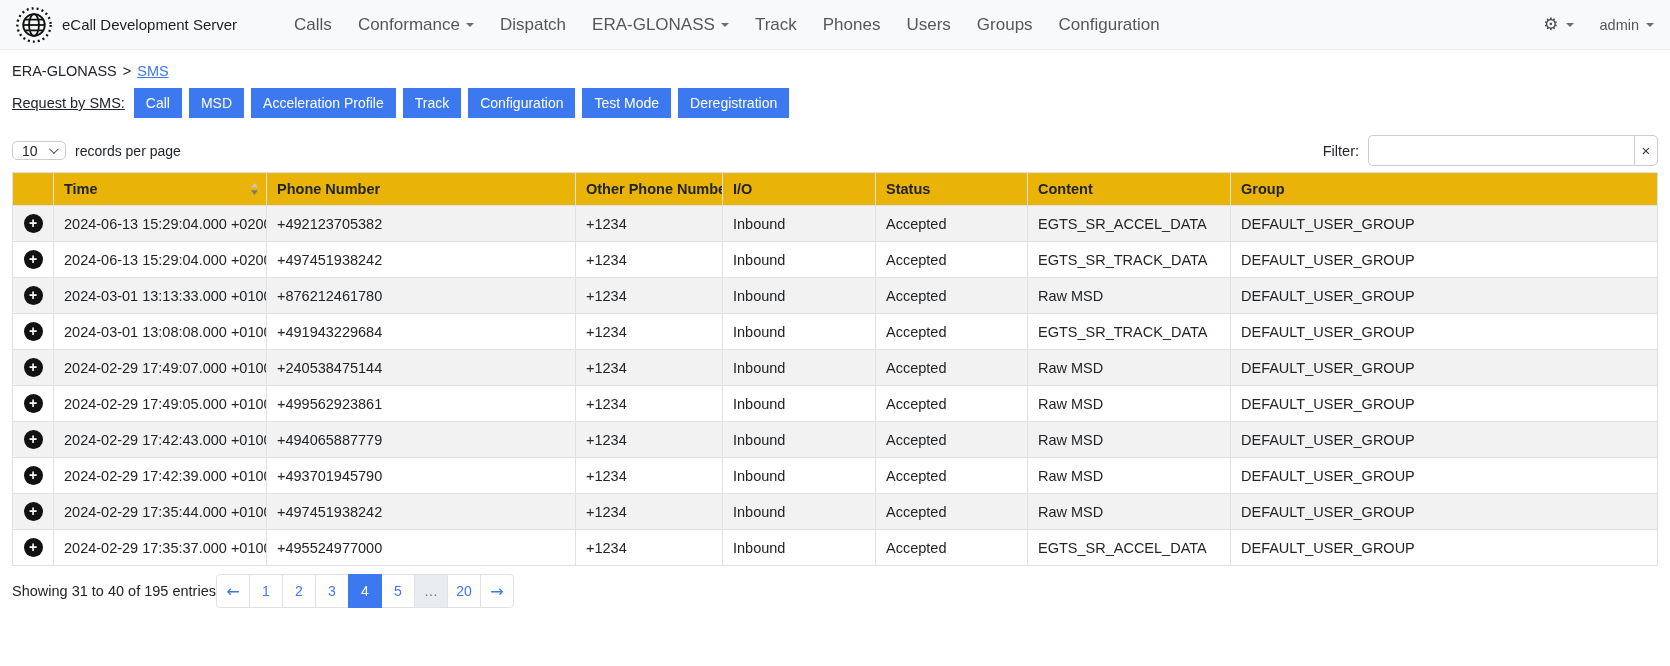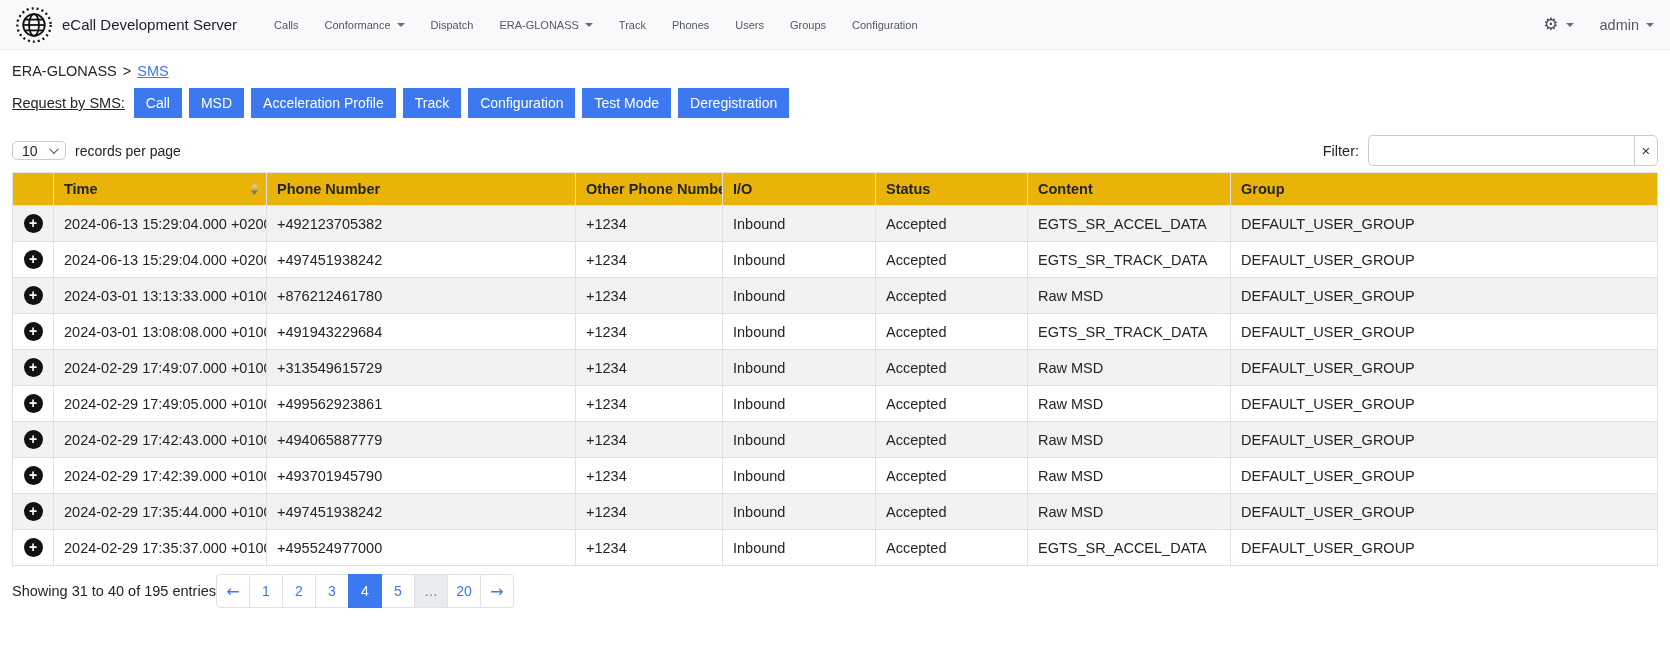--- a/index.html
+++ b/index.html
@@ -1,24 +1,24 @@
 <!DOCTYPE html>
 <html style="--primary: #3c78f0; --navbar_bg: #f8f9fa; --border: #dee2e6; --stripe: #f2f2f2; --text: #212529; --muted: #54585e; --ellipsis_bg: #e9ecef;"><head>
 <meta charset="utf-8">
 <style>
   * { box-sizing: border-box; margin: 0; padding: 0; }
   html, body { width: 1670px; height: 666px; background: #fff; font-family: "Liberation Sans", "DejaVu Sans", sans-serif; color: var(--text, #212529); font-size: 14px; }
 
   
   .navbar { display: flex; align-items: center; height: 50px; background: var(--navbar_bg, #f8f9fa); border-bottom: 1px solid #ececee; padding: 0 16px; }
-  .brand-wrap { display: flex; align-items: center; gap: 10px; margin-right: 24px; }
+  .brand-wrap { display: flex; align-items: center; gap: 10px; margin-right: 44px; }
   .logo { width: 36px; height: 36px; display: inline-flex; }
   .brand { font-size: 15px; color: #1c2025; white-space: nowrap; }
   .nav-items { list-style: none; display: flex; align-items: center; }
-  .nav-item { display: flex; align-items: center; gap: 6px; padding: 8px 13px; color: var(--muted, #54585e); font-size: 11px; cursor: pointer; white-space: nowrap; }
+  .nav-item { display: flex; align-items: center; gap: 6px; padding: 8px 13px; color: var(--muted, #54585e); font-size: 17px; cursor: pointer; white-space: nowrap; }
   .caret { width: 0; height: 0; border-left: 4px solid transparent; border-right: 4px solid transparent; border-top: 4.5px solid #6a6e73; display: inline-block; }
   .nav-right { margin-left: auto; display: flex; align-items: center; gap: 26px; }
   .nav-right .menu { display: flex; align-items: center; gap: 7px; color: var(--muted, #54585e); cursor: pointer; font-size: 14.5px; }
   .gear { font-family: "DejaVu Sans", sans-serif; font-size: 17px; line-height: 1; color: #494d52; }
 
   
   .content { margin: 0 12px; }
   .breadcrumb { margin-top: 13px; font-size: 14.5px; display: flex; gap: 6px; align-items: baseline; }
   .breadcrumb a { color: var(--primary, #3c78f0); text-decoration: underline; cursor: pointer; }
 
@@ -223,21 +223,21 @@
     <td>+491943229684</td>
     <td>+1234</td>
     <td>Inbound</td>
     <td>Accepted</td>
     <td>EGTS_SR_TRACK_DATA</td>
     <td>DEFAULT_USER_GROUP</td>
   </tr>
         <tr>
     <td class="ctrl-cell"><span class="plus-icon"></span></td>
     <td>2024-02-29 17:49:07.000 +0100</td>
-    <td>+313549615729</td>
+    <td>+240538475144</td>
     <td>+1234</td>
     <td>Inbound</td>
     <td>Accepted</td>
     <td>Raw MSD</td>
     <td>DEFAULT_USER_GROUP</td>
   </tr>
         <tr>
     <td class="ctrl-cell"><span class="plus-icon"></span></td>
     <td>2024-02-29 17:49:05.000 +0100</td>
     <td>+499562923861</td>

